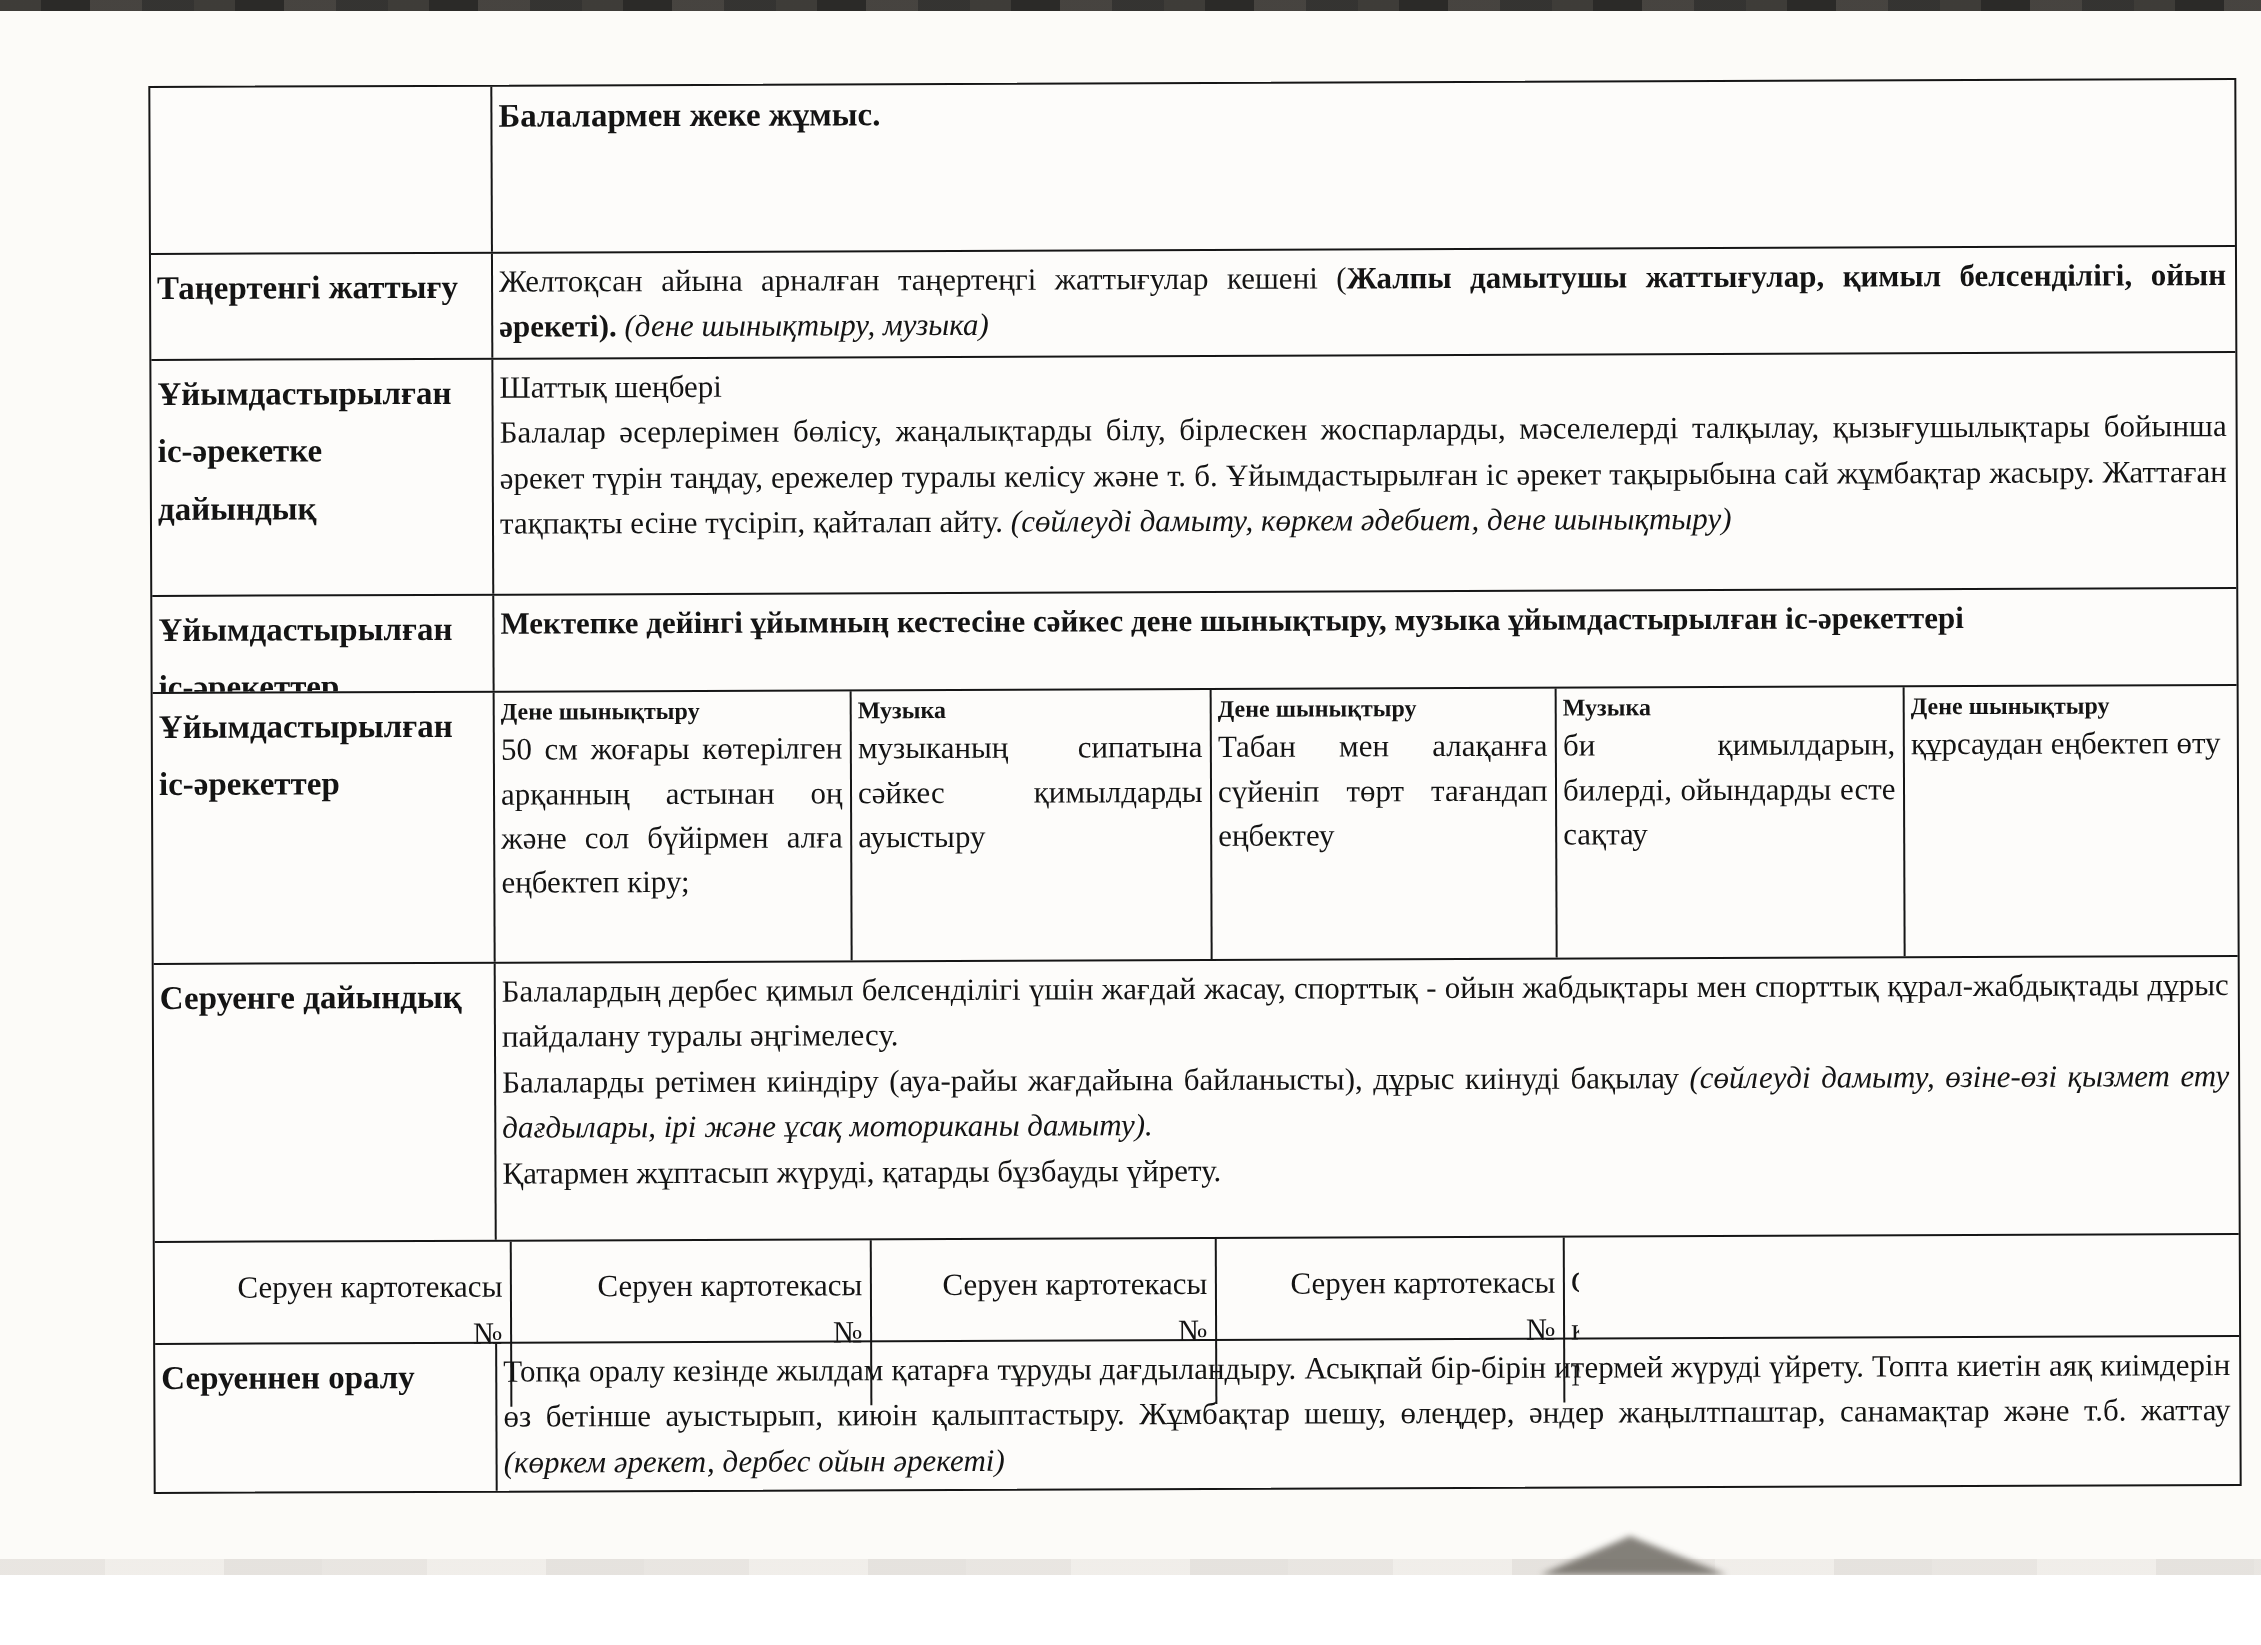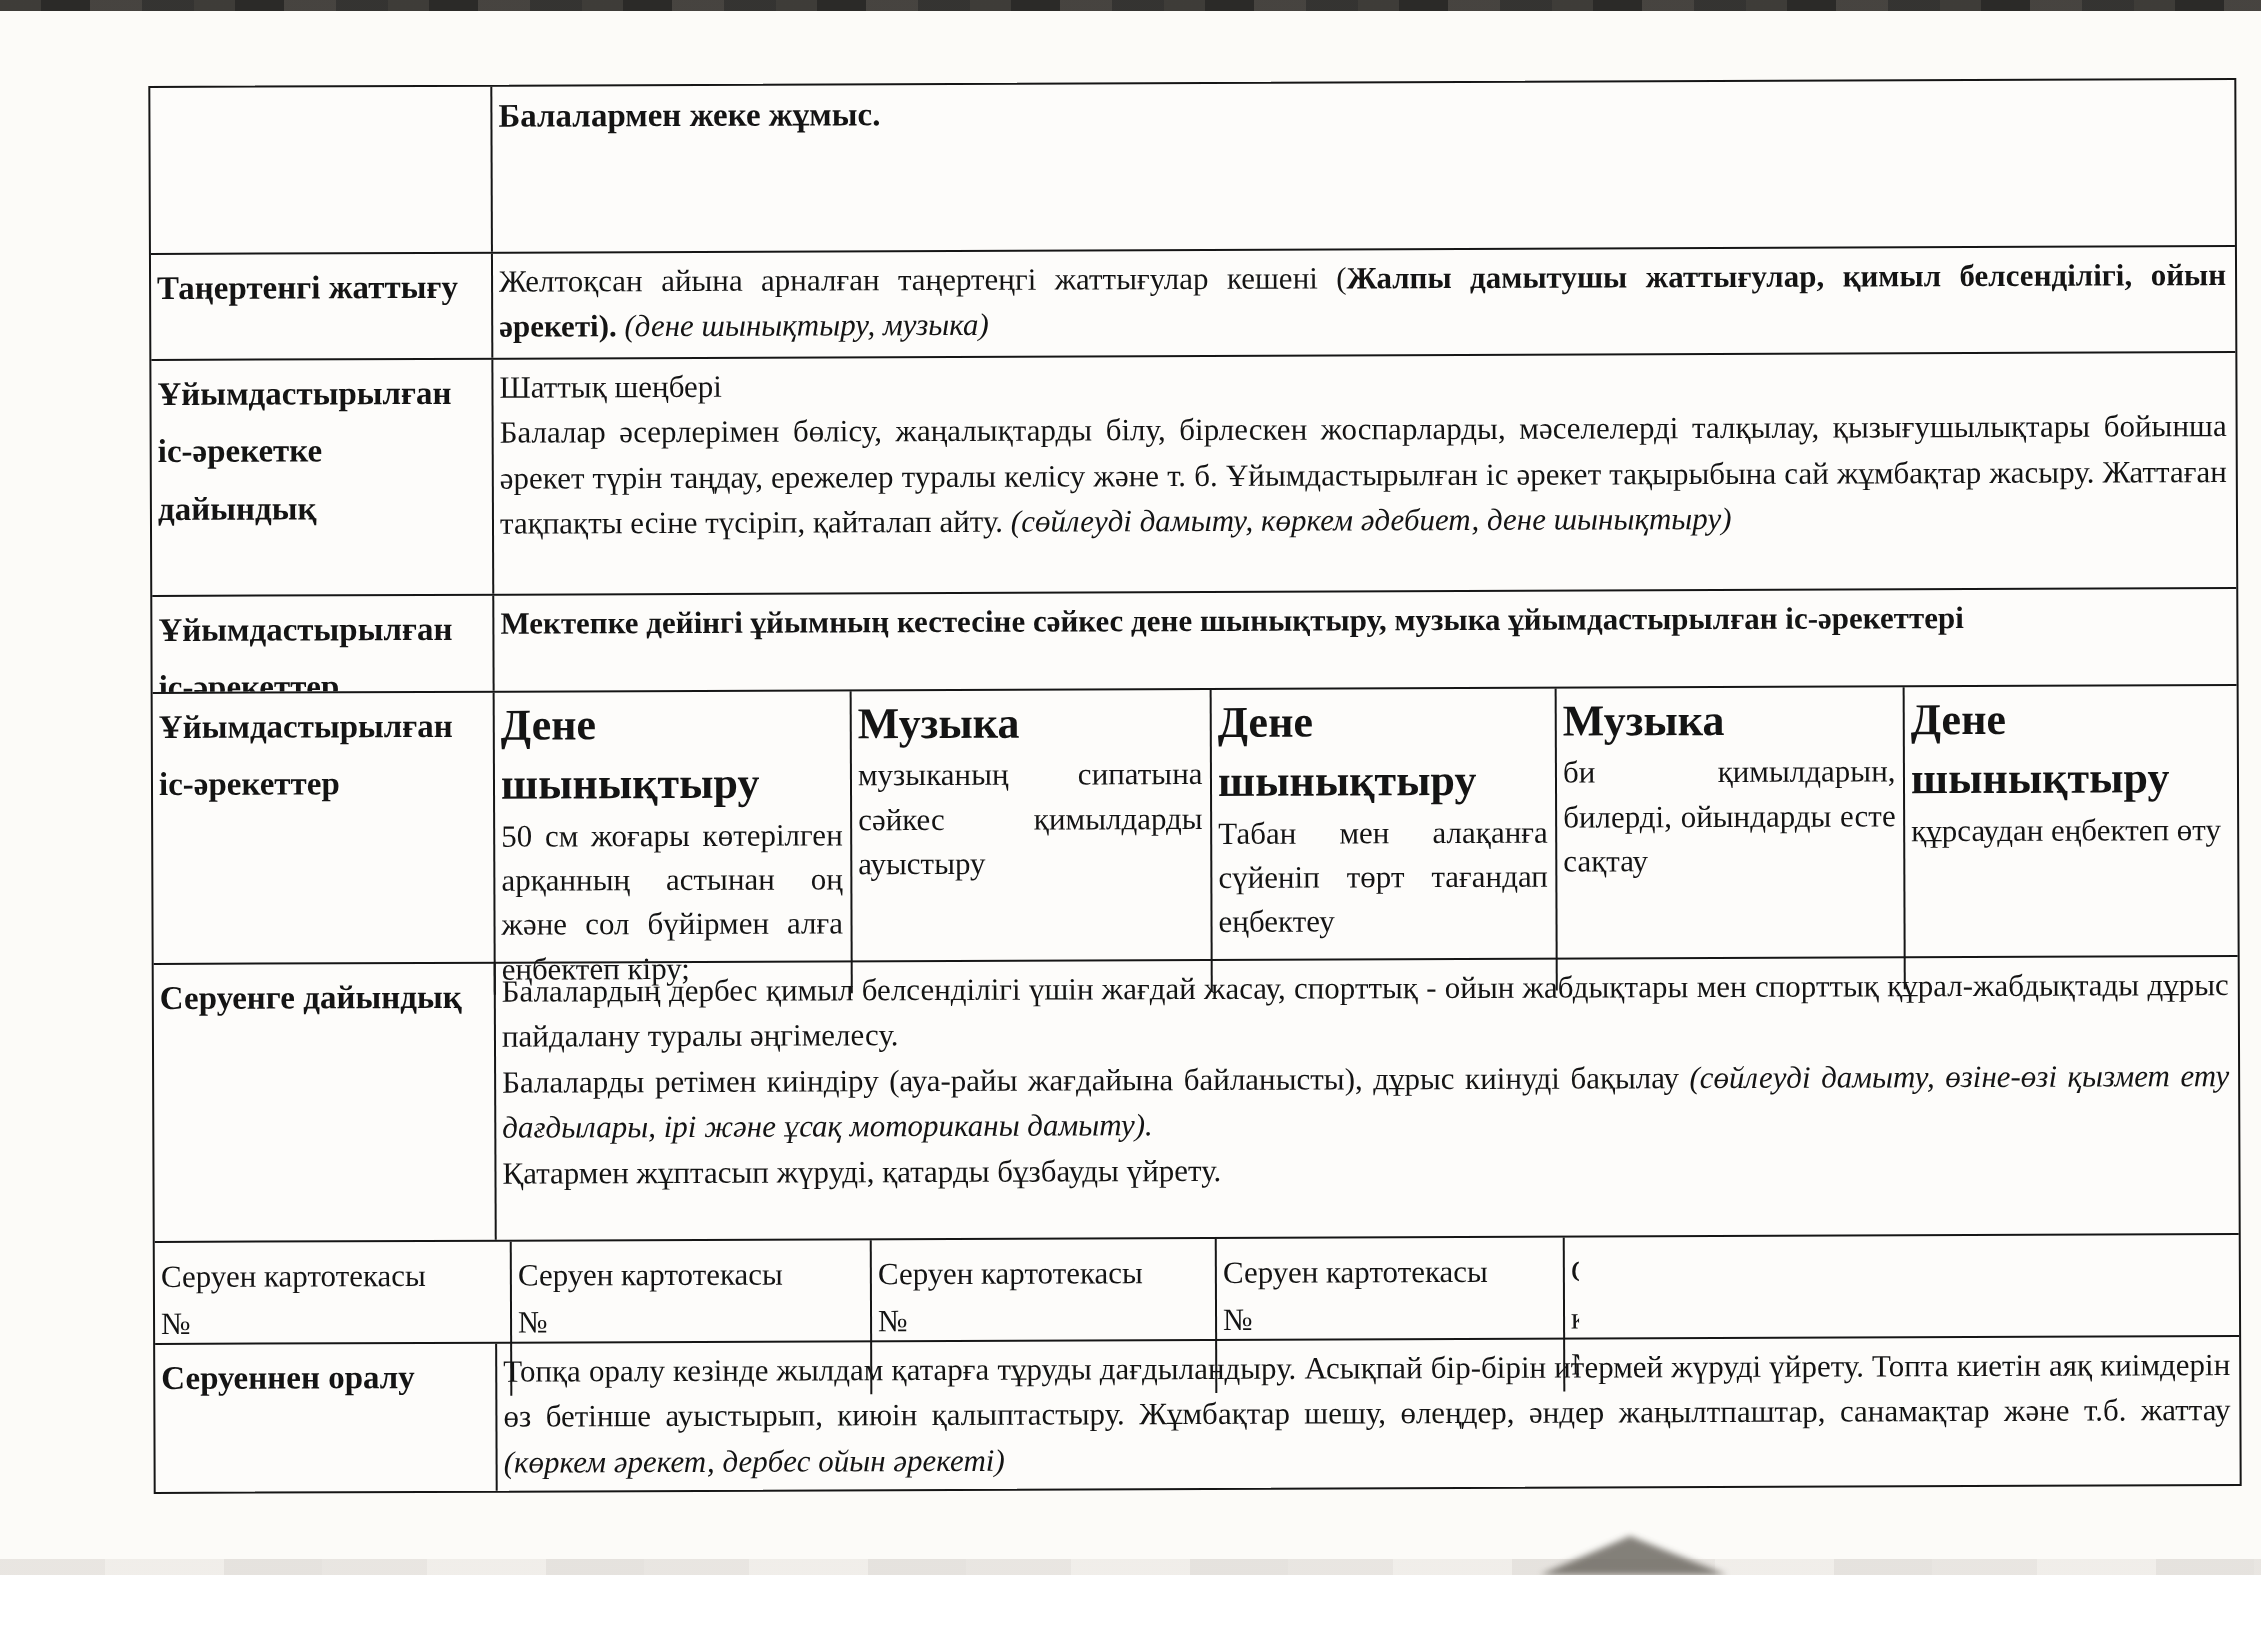--- a/index.html
+++ b/index.html
@@ -94,24 +94,24 @@
   }
   .sub-cell {
     box-sizing: border-box;
     border-right: 2.2px solid #161616;
     padding: 3px 7.5px 3px 6px;
     font-size: 31px;
     line-height: 1.43;
     overflow: hidden;
   }
   .sub-cell:last-child { border-right: none; }
-  .sub-title { font-weight: bold; font-size: 44px; line-height: 1.35; }
+  .sub-title { font-weight: bold; font-size: 24px; line-height: 1.35; }
   .card-cell {
-    text-align: left;
-    padding-top: 11px;
+    text-align: right;
+    padding-top: 22px;
     line-height: 1.5;
   }
 
   
   .r1 { height: 167px; }
   .r2 { height: 106px; }
   .r3 { height: 236px; }
   .r4 { height: 97px; }
   .r5 { height: 271px; }
   .r6 { height: 278px; }

